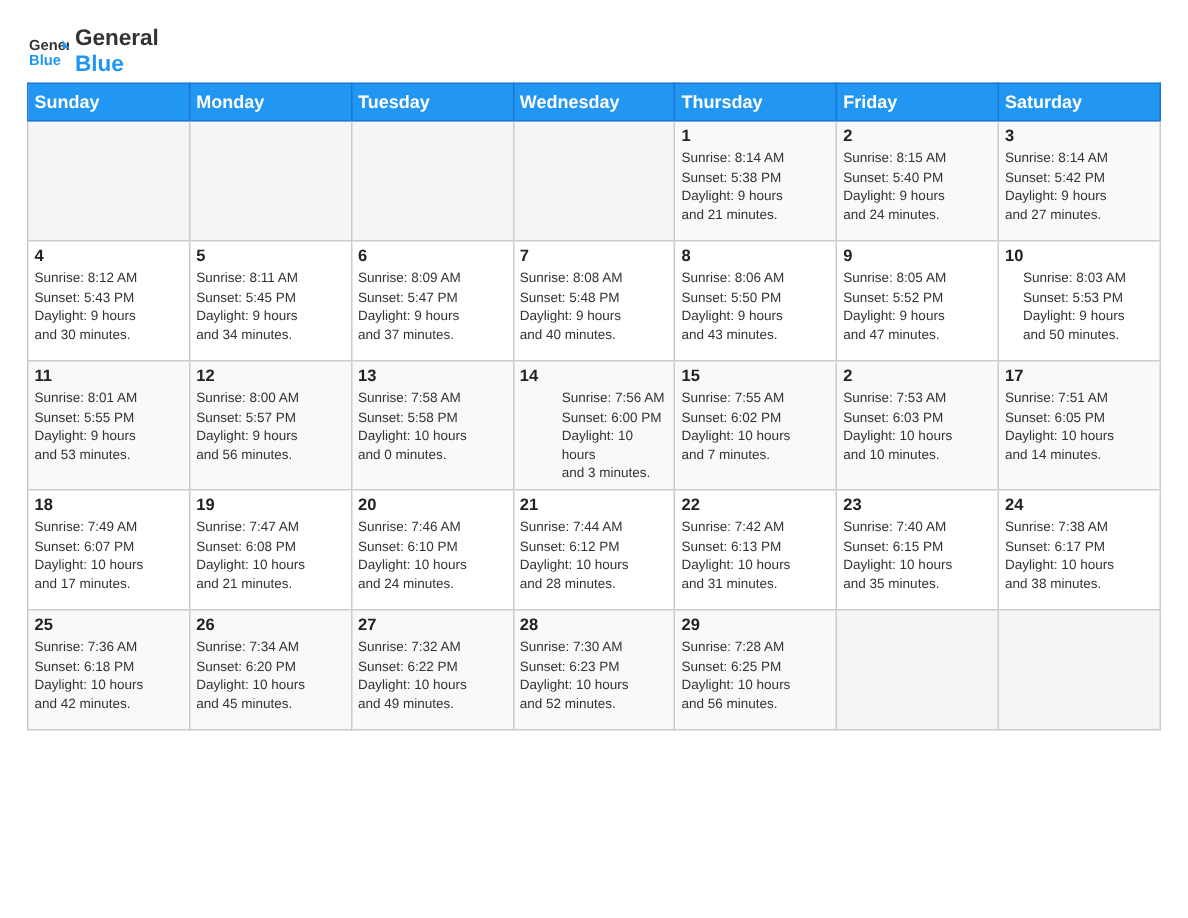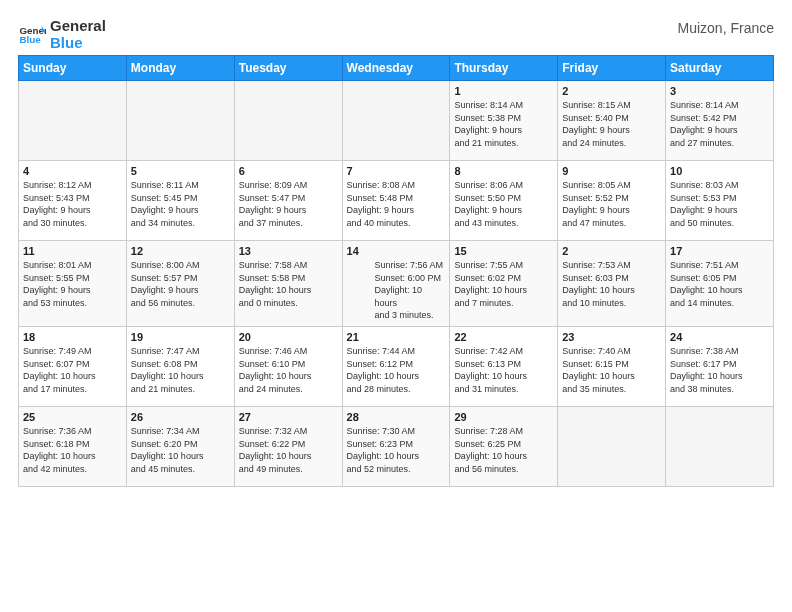--- a/index.html
+++ b/index.html
@@ -98,21 +98,20 @@
         <text x="2" y="18" font-size="14" font-weight="bold" fill="#333" font-family="Arial">General</text>
         <text x="2" y="32" font-size="14" font-weight="bold" fill="#2196F3" font-family="Arial">Blue</text>
         <polygon points="34,8 40,16 34,16" fill="#2196F3"></polygon>
       </svg>
       <div style="line-height:1.1">
         <div style="font-size:15px;font-weight:bold;color:#333;">General</div>
         <div style="font-size:15px;font-weight:bold;color:#2196F3;">Blue</div>
       </div>
     </div>
     <div class="title-block">
-      <div class="location">Muizon, France</div>
     </div>
   </div>
 
   <table>
     <thead>
       <tr>
         <th>Sunday</th>
         <th>Monday</th>
         <th>Tuesday</th>
         <th>Wednesday</th>
@@ -187,21 +186,21 @@
           </td>
           <td>
             <div class="day-num">9</div>
             <div class="day-info" style="white-space: pre-line;">Sunrise: 8:05 AM
 Sunset: 5:52 PM
 Daylight: 9 hours
 and 47 minutes.</div>
           </td>
           <td>
             <div class="day-num">10</div>
-            <div class="day-info" style="white-space: pre-line;">Sunrise: 8:03 AM
+            <div class="day-info" style="white-space: pre-line; margin-left: 12px;">Sunrise: 8:03 AM
 Sunset: 5:53 PM
 Daylight: 9 hours
 and 50 minutes.</div>
           </td>
         </tr>
         <tr>
           <td>
             <div class="day-num">11</div>
             <div class="day-info" style="white-space: pre-line;">Sunrise: 8:01 AM
 Sunset: 5:55 PM

